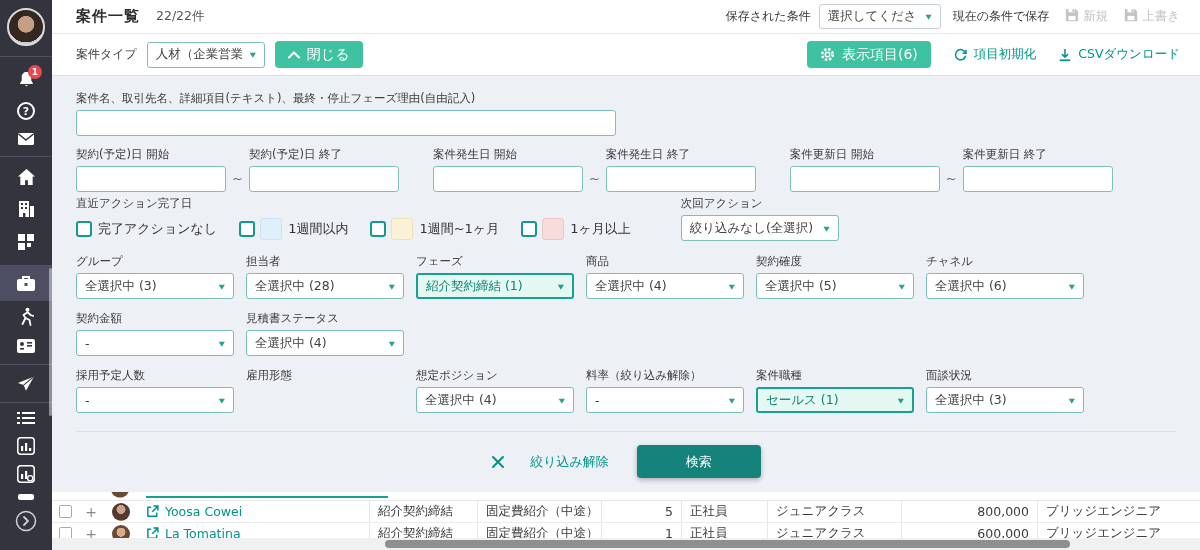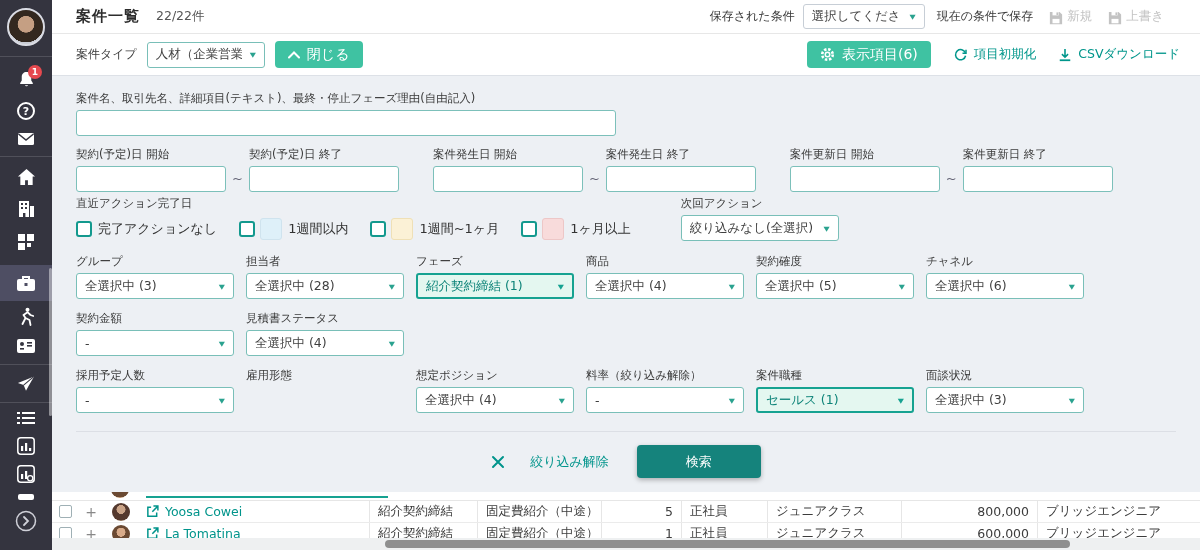--- a/index.html
+++ b/index.html
@@ -16,30 +16,30 @@
   .sb-item.active { background:#4e4e63; height:36px; }
   .qcircle { width:18px; height:18px; border:2px solid #fff; border-radius:50%; color:#fff;
     font-size:11px; font-weight:bold; display:flex; align-items:center; justify-content:center; }
   .badge { position:absolute; top:-5px; right:10px; background:#e6494f; color:#fff; width:14px; height:14px;
     border-radius:50%; font-size:9px; font-weight:bold; display:flex; align-items:center; justify-content:center; }
   .sb-thumb { position:absolute; right:0; top:268px; width:3px; height:148px; background:rgba(255,255,255,0.45); border-radius:2px; }
   .dash { width:16px; height:6px; background:#fff; border-radius:2px; }
 
   
   .main { flex:1; min-width:0; display:flex; flex-direction:column; background:#fff; }
-  .hrow1 { height:34px; display:flex; align-items:center; padding:0 36px 0 24px; border-bottom:1px solid #e7e7e7; }
+  .hrow1 { height:34px; display:flex; align-items:center; padding:0 20px 0 24px; border-bottom:1px solid #e7e7e7; }
   .title { font-size:15px; font-weight:bold; color:#2d2d2d; letter-spacing:1px; }
   .count { font-size:12.5px; color:#555; margin-left:16px; }
   .spacer { flex:1; }
   .lbl { font-size:12px; color:#3b3b3b; white-space:nowrap; }
   .select { background:#fff; border:1px solid #79bfb8; border-radius:3px; height:26px; display:flex; align-items:center;
     justify-content:space-between; padding:0 8px; font-size:12.5px; color:#3f3f3f; cursor:pointer; white-space:nowrap; }
   .caret { font-size:8px; color:#2aa28f; margin-left:8px; transform:scaleY(.85); }
   .gray-select { border-color:#c7ced6; width:122px; height:25px; margin:0 12px 0 8px; }
-  .disabled-btn { display:flex; align-items:flex-end; gap:4px; background:none; border:none; color:#c3c3c3;
+  .disabled-btn { display:flex; align-items:flex-start; gap:4px; background:none; border:none; color:#c3c3c3;
     font-size:12.5px; margin-left:16px; font-family:inherit; }
   .hrow2 { height:41px; display:flex; align-items:center; padding:0 20px 0 24px; }
   .green-btn { background:#3fc2a2; color:#fff; border:none; border-radius:4px; height:27px; padding:0 13px;
     font-size:14px; display:flex; align-items:center; gap:7px; cursor:pointer; font-family:inherit; }
   .teal-link { color:#00968b; font-size:12.5px; display:flex; align-items:center; gap:6px; cursor:pointer;
     background:none; border:none; margin-left:22px; font-family:inherit; }
 
   
   .panel { height:417px; background:#edf0f4; border-top:1px solid #dde1e7; padding:15px 24px 0; overflow:hidden; }
   .flabel { font-size:11.5px; color:#3a3a3a; margin-bottom:4px; white-space:nowrap; }

